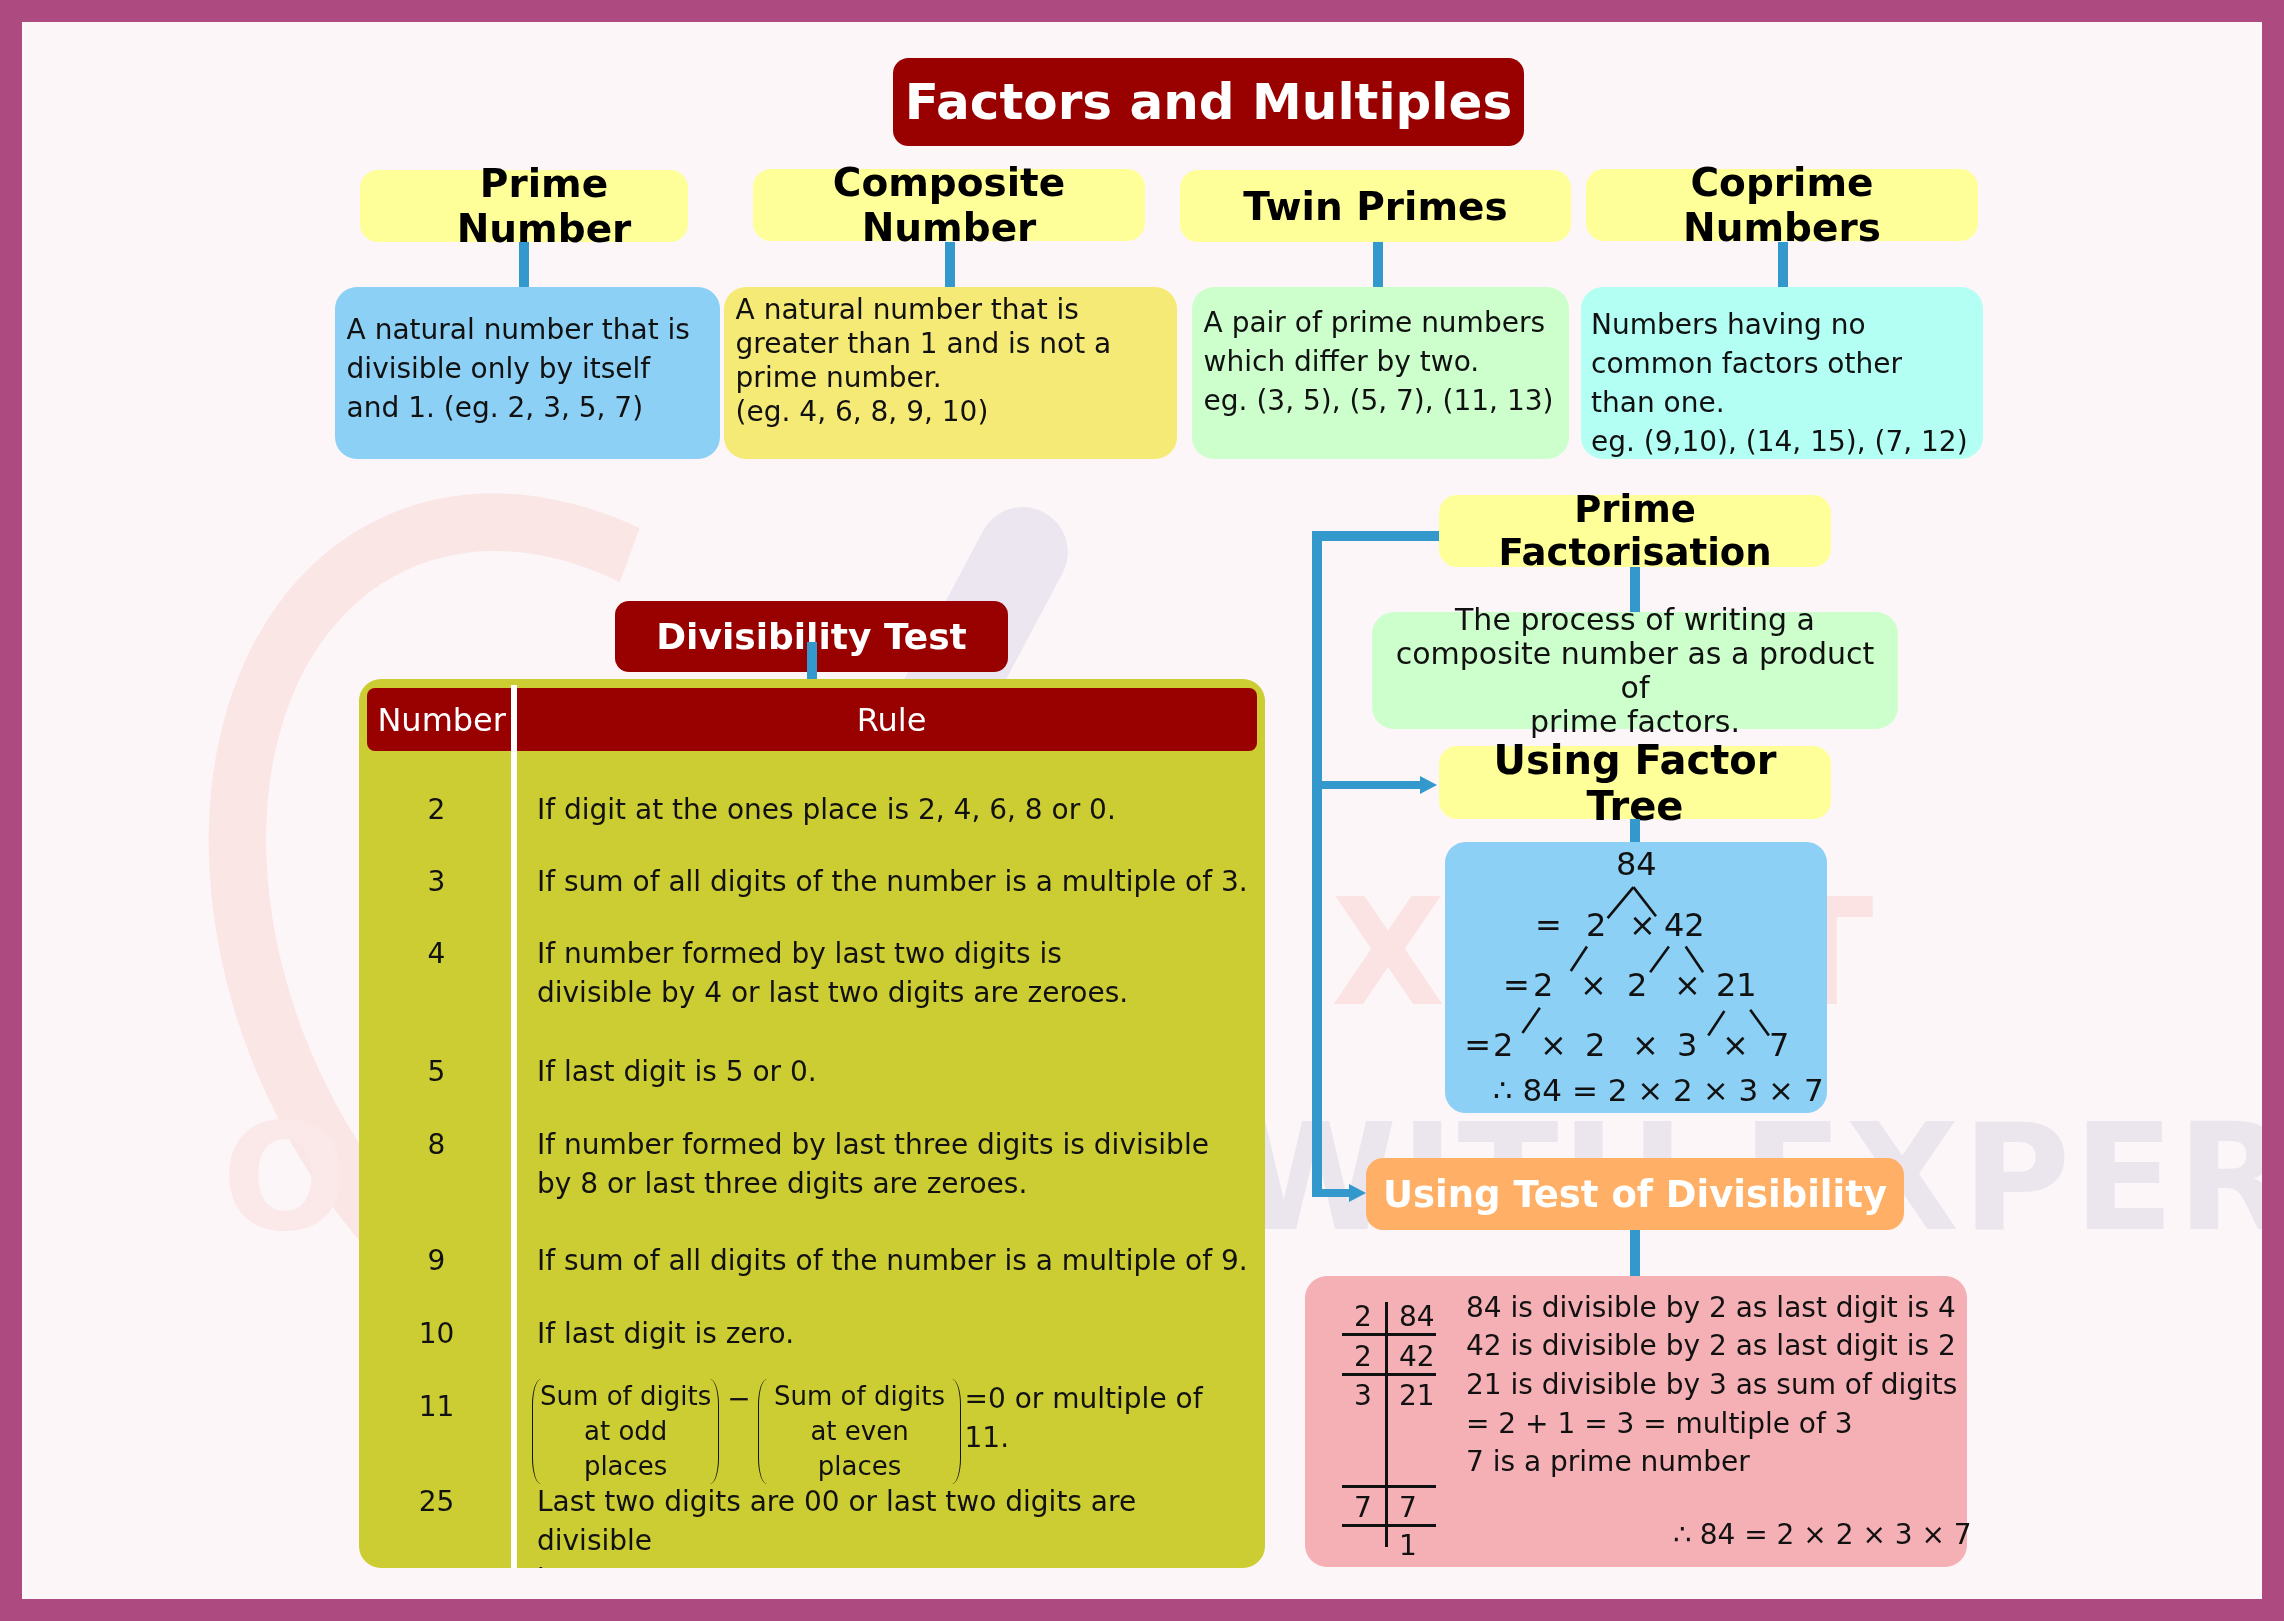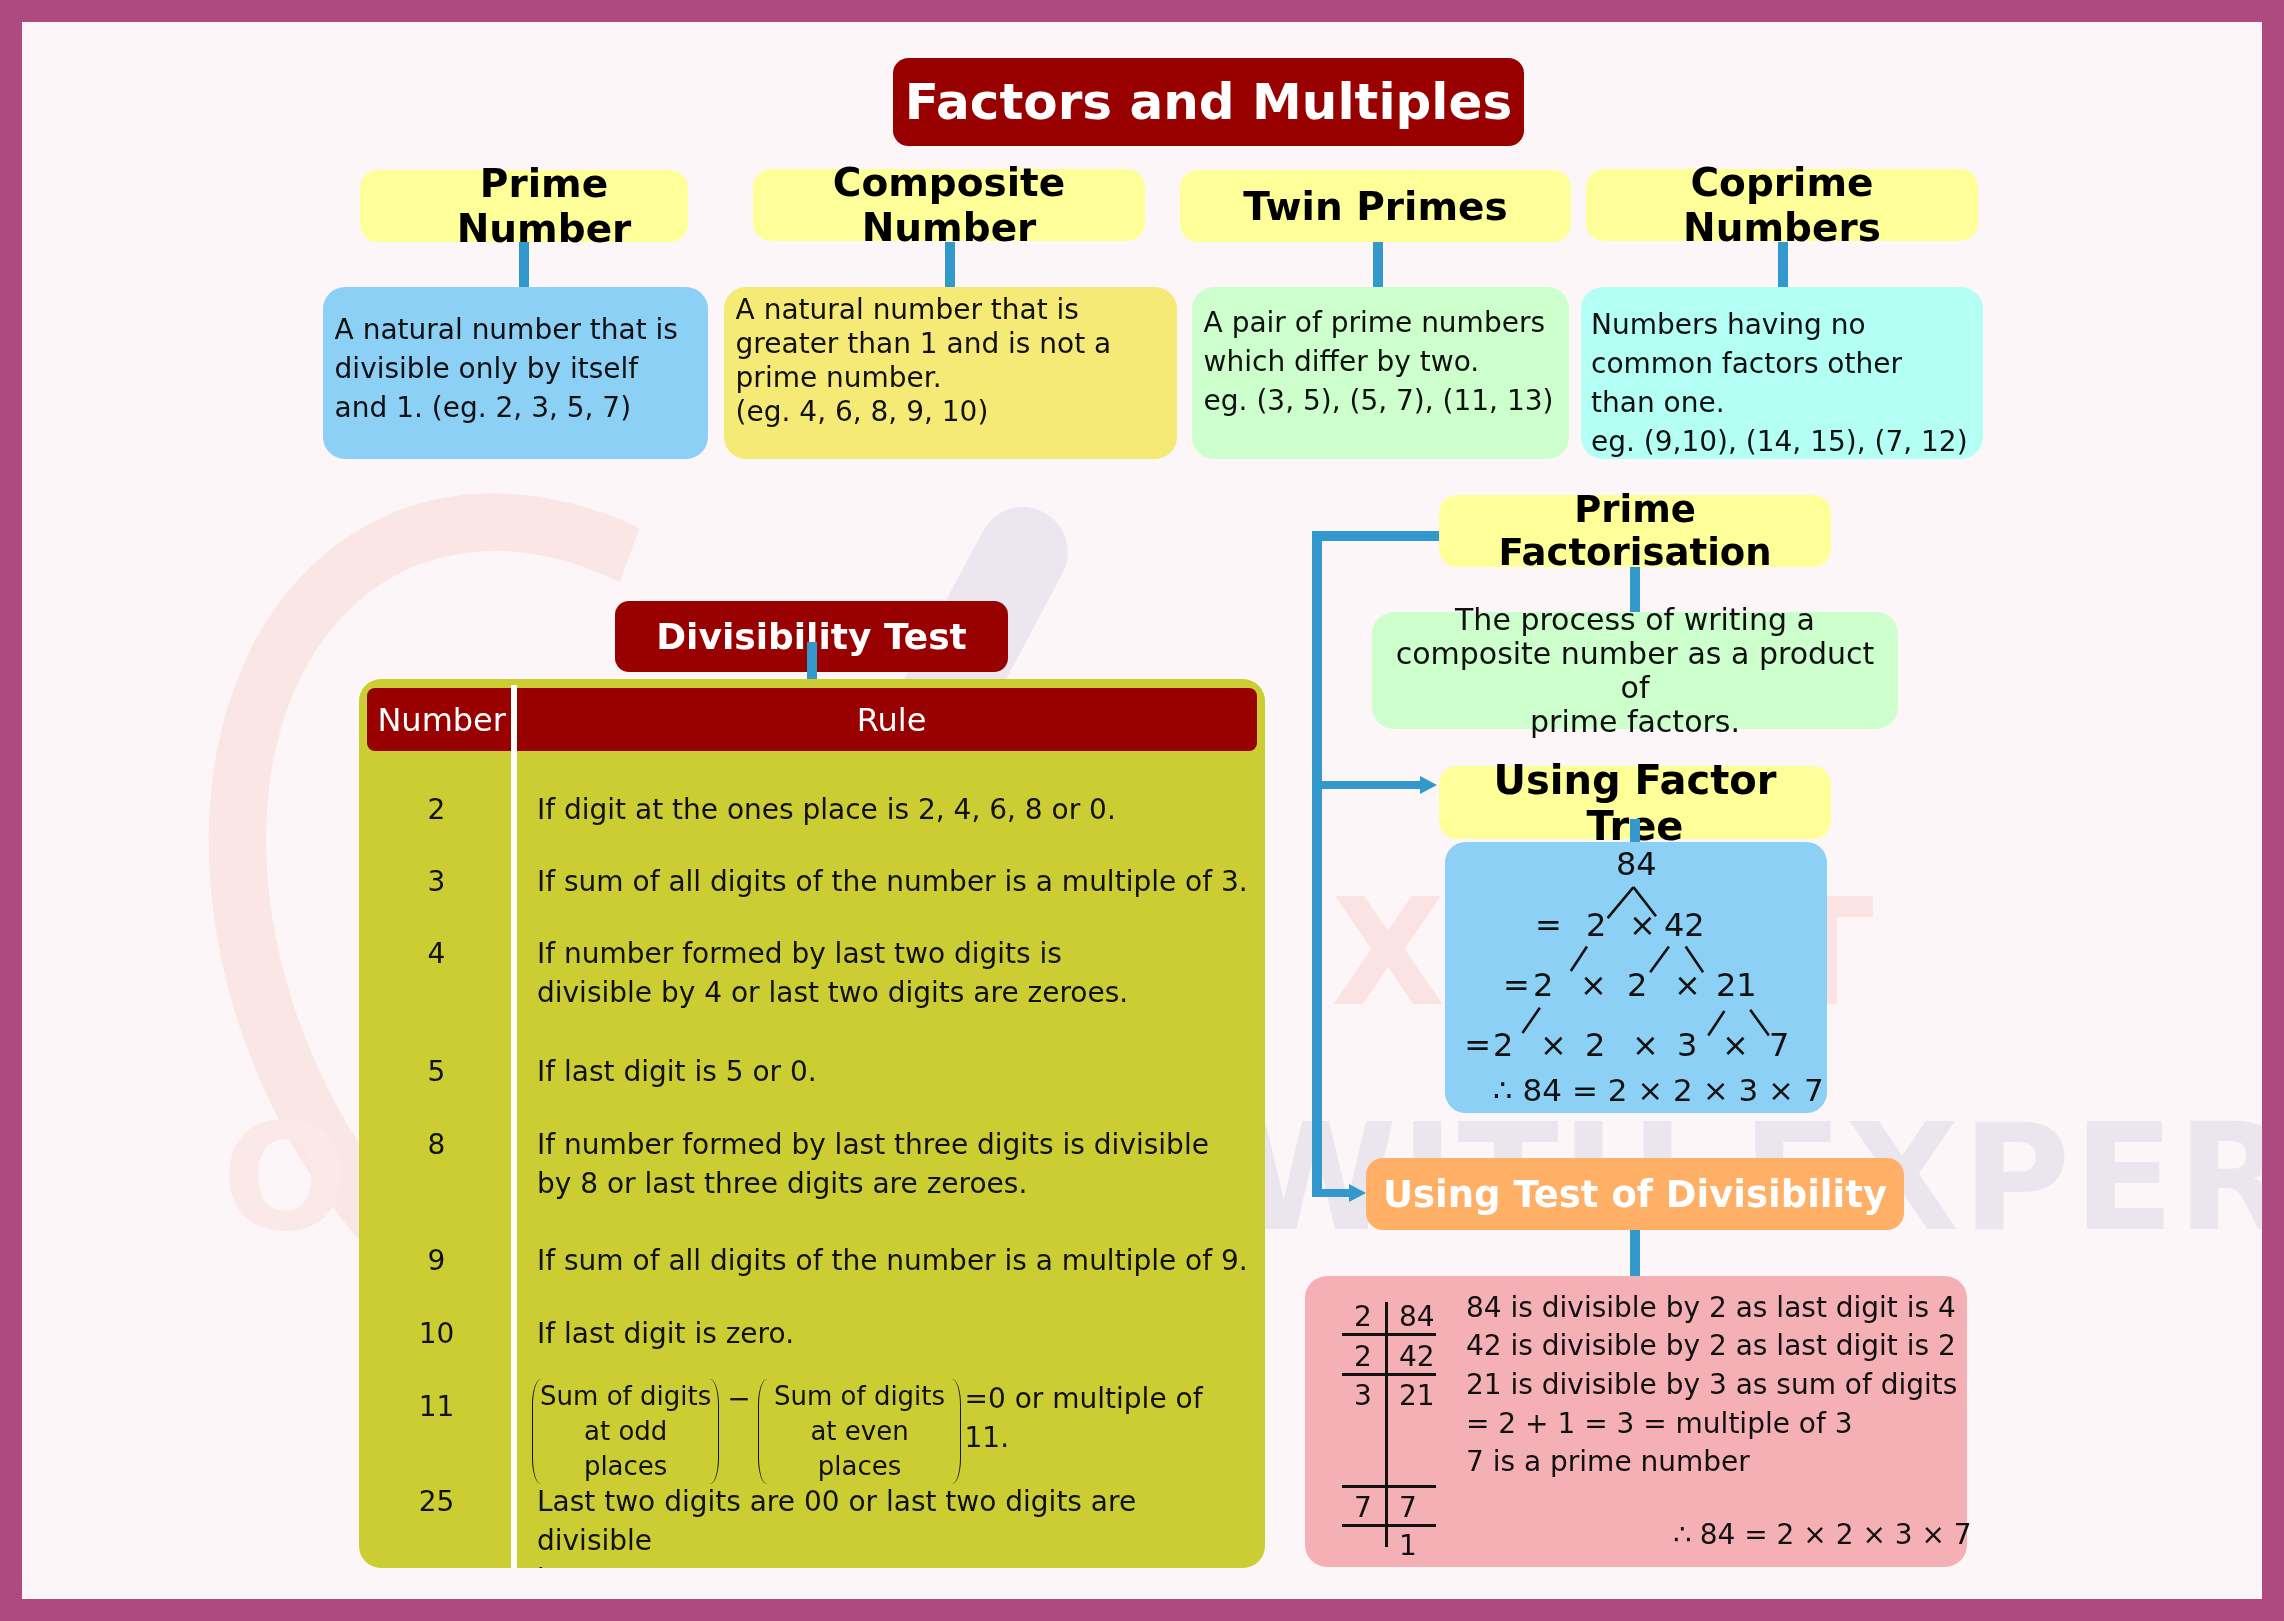--- a/index.html
+++ b/index.html
@@ -97,21 +97,21 @@
   <div class="abs head-box" style="left:338px; top:148px; width:328px; height:72px;padding-left:40px;">Prime Number</div>
   <div class="abs head-box" style="left:731px; top:147px; width:392px; height:72px;">Composite Number</div>
   <div class="abs head-box" style="left:1158px; top:148px; width:391px; height:72px;">Twin Primes</div>
   <div class="abs head-box" style="left:1564px; top:147px; width:392px; height:72px;">Coprime Numbers</div>
 
   <div class="conn" style="left:497px; top:220px; width:10.3px; height:45px;"></div>
   <div class="conn" style="left:923px; top:220px; width:10.3px; height:45px;"></div>
   <div class="conn" style="left:1351px; top:220px; width:10.3px; height:45px;"></div>
   <div class="conn" style="left:1756px; top:220px; width:10.3px; height:45px;"></div>
 
-  <div class="abs desc-box" style="left:301px; top:265px; width:385px; height:172px; background:#8dd0f5; padding-top:23px;">A natural number that is divisible only by itself and 1. (eg. 2, 3, 5, 7)</div>
+  <div class="abs desc-box" style="left:313px; top:265px; width:385px; height:172px; background:#8dd0f5; padding-top:23px;">A natural number that is divisible only by itself and 1. (eg. 2, 3, 5, 7)</div>
   <div class="abs desc-box" style="left:702px; top:265px; width:453px; height:172px; background:#f5ea75; padding-top:6.4px; line-height:34px;">
     <div>A natural number that is greater than 1 and is not a prime number.</div>
     <div>(eg. 4, 6, 8, 9, 10)</div>
   </div>
   <div class="abs desc-box" style="left:1170px; top:265px; width:377px; height:172px; background:#ccffcc; padding-top:15.5px;">
     <div>A pair of prime numbers which differ by two.</div>
     <div>eg. (3, 5), (5, 7), (11, 13)</div>
   </div>
   <div class="abs desc-box" style="left:1559px; top:265px; width:402px; height:172px; background:#b3fff3; padding-top:18px; padding-left:10px;">
     <div>Numbers having no common factors other than one.</div>
@@ -198,21 +198,21 @@
   <div class="abs head-box" style="left:1417px; top:473px; width:392px; height:72px; font-size:37px;">Prime Factorisation</div>
   <div class="conn" style="left:1608px; top:545px; width:10.3px; height:45px;"></div>
   <div class="abs green-box" style="left:1350px; top:590px; width:526px; height:117px;">
     <div>
       <div>The process of writing a</div>
       <div>composite number as a product of</div>
       <div>prime factors.</div>
     </div>
   </div>
 
-  <div class="abs head-box" style="left:1417px; top:724px; width:392px; height:73px; font-size:40px;margin-top:20px;">Using Factor Tree</div>
+  <div class="abs head-box" style="left:1417px; top:724px; width:392px; height:73px; font-size:40px;">Using Factor Tree</div>
   <div class="conn" style="left:1608px; top:797px; width:10.3px; height:26px;"></div>
 
   <div class="abs tree-box" style="left:1423px; top:820px; width:382px; height:271px;">
     <svg class="abs" style="left:0; top:0;" width="382" height="271" viewBox="0 0 592 420">
       <g stroke="#111" stroke-width="4" fill="none">
         <line x1="292" y1="70" x2="252" y2="118"></line>
         <line x1="292" y1="70" x2="327" y2="115"></line>
         <line x1="220" y1="162" x2="195" y2="200"></line>
         <line x1="347" y1="162" x2="318" y2="202"></line>
         <line x1="373" y1="162" x2="400" y2="202"></line>

